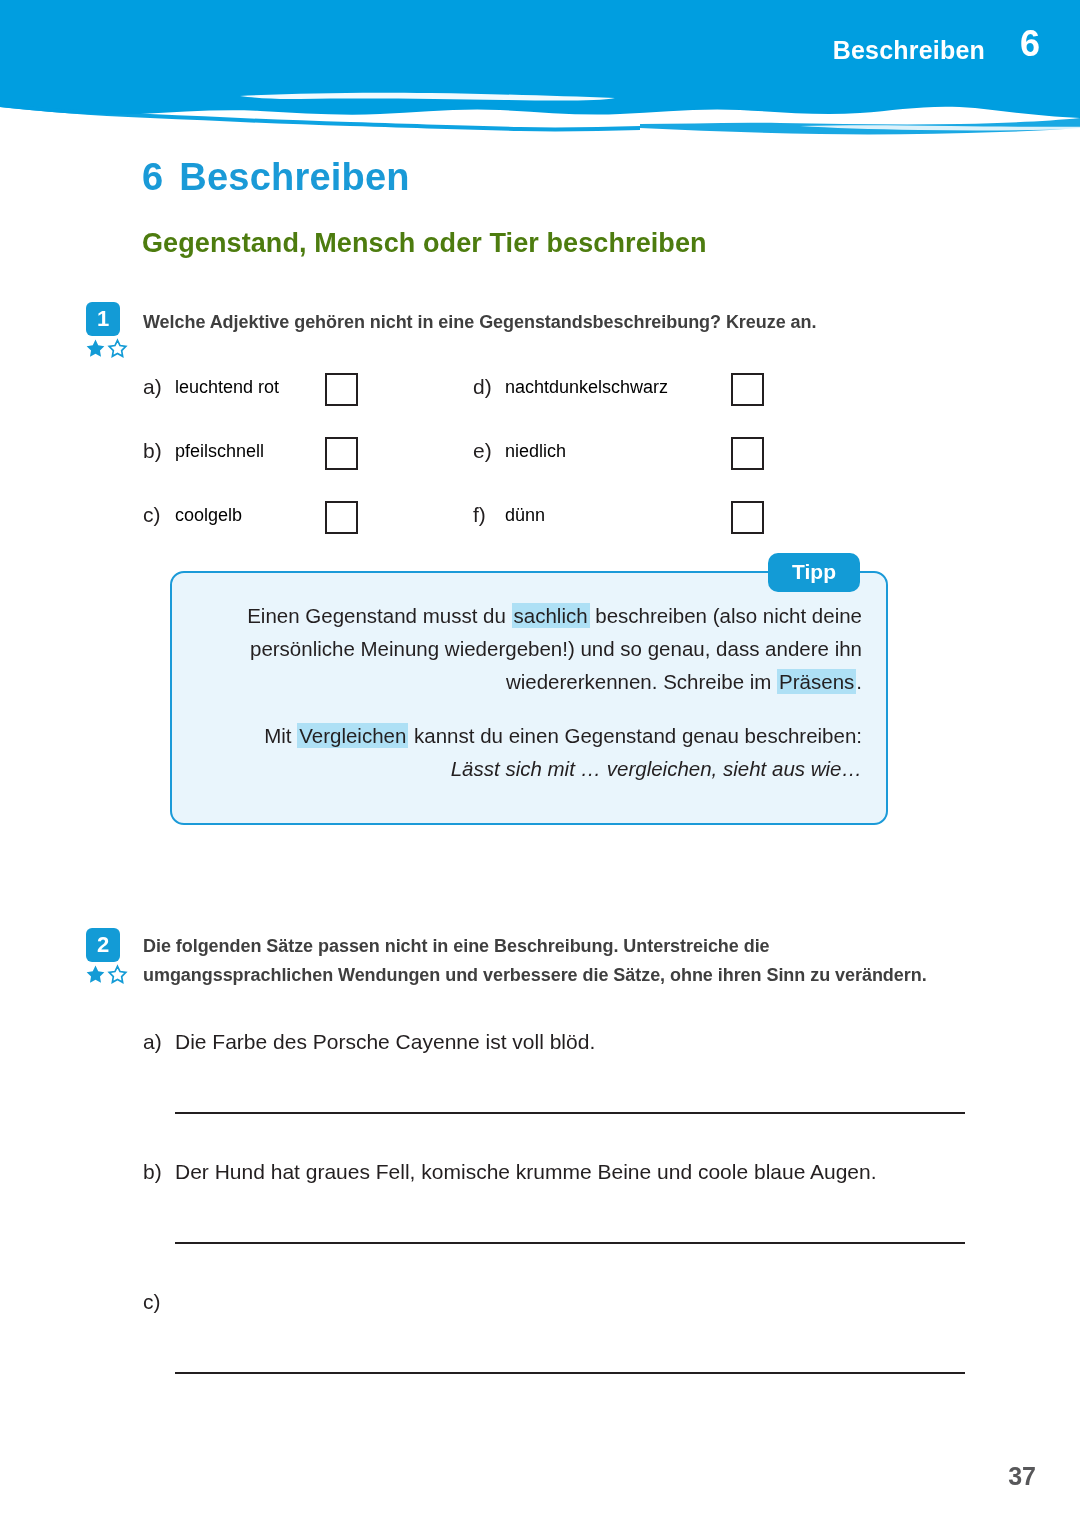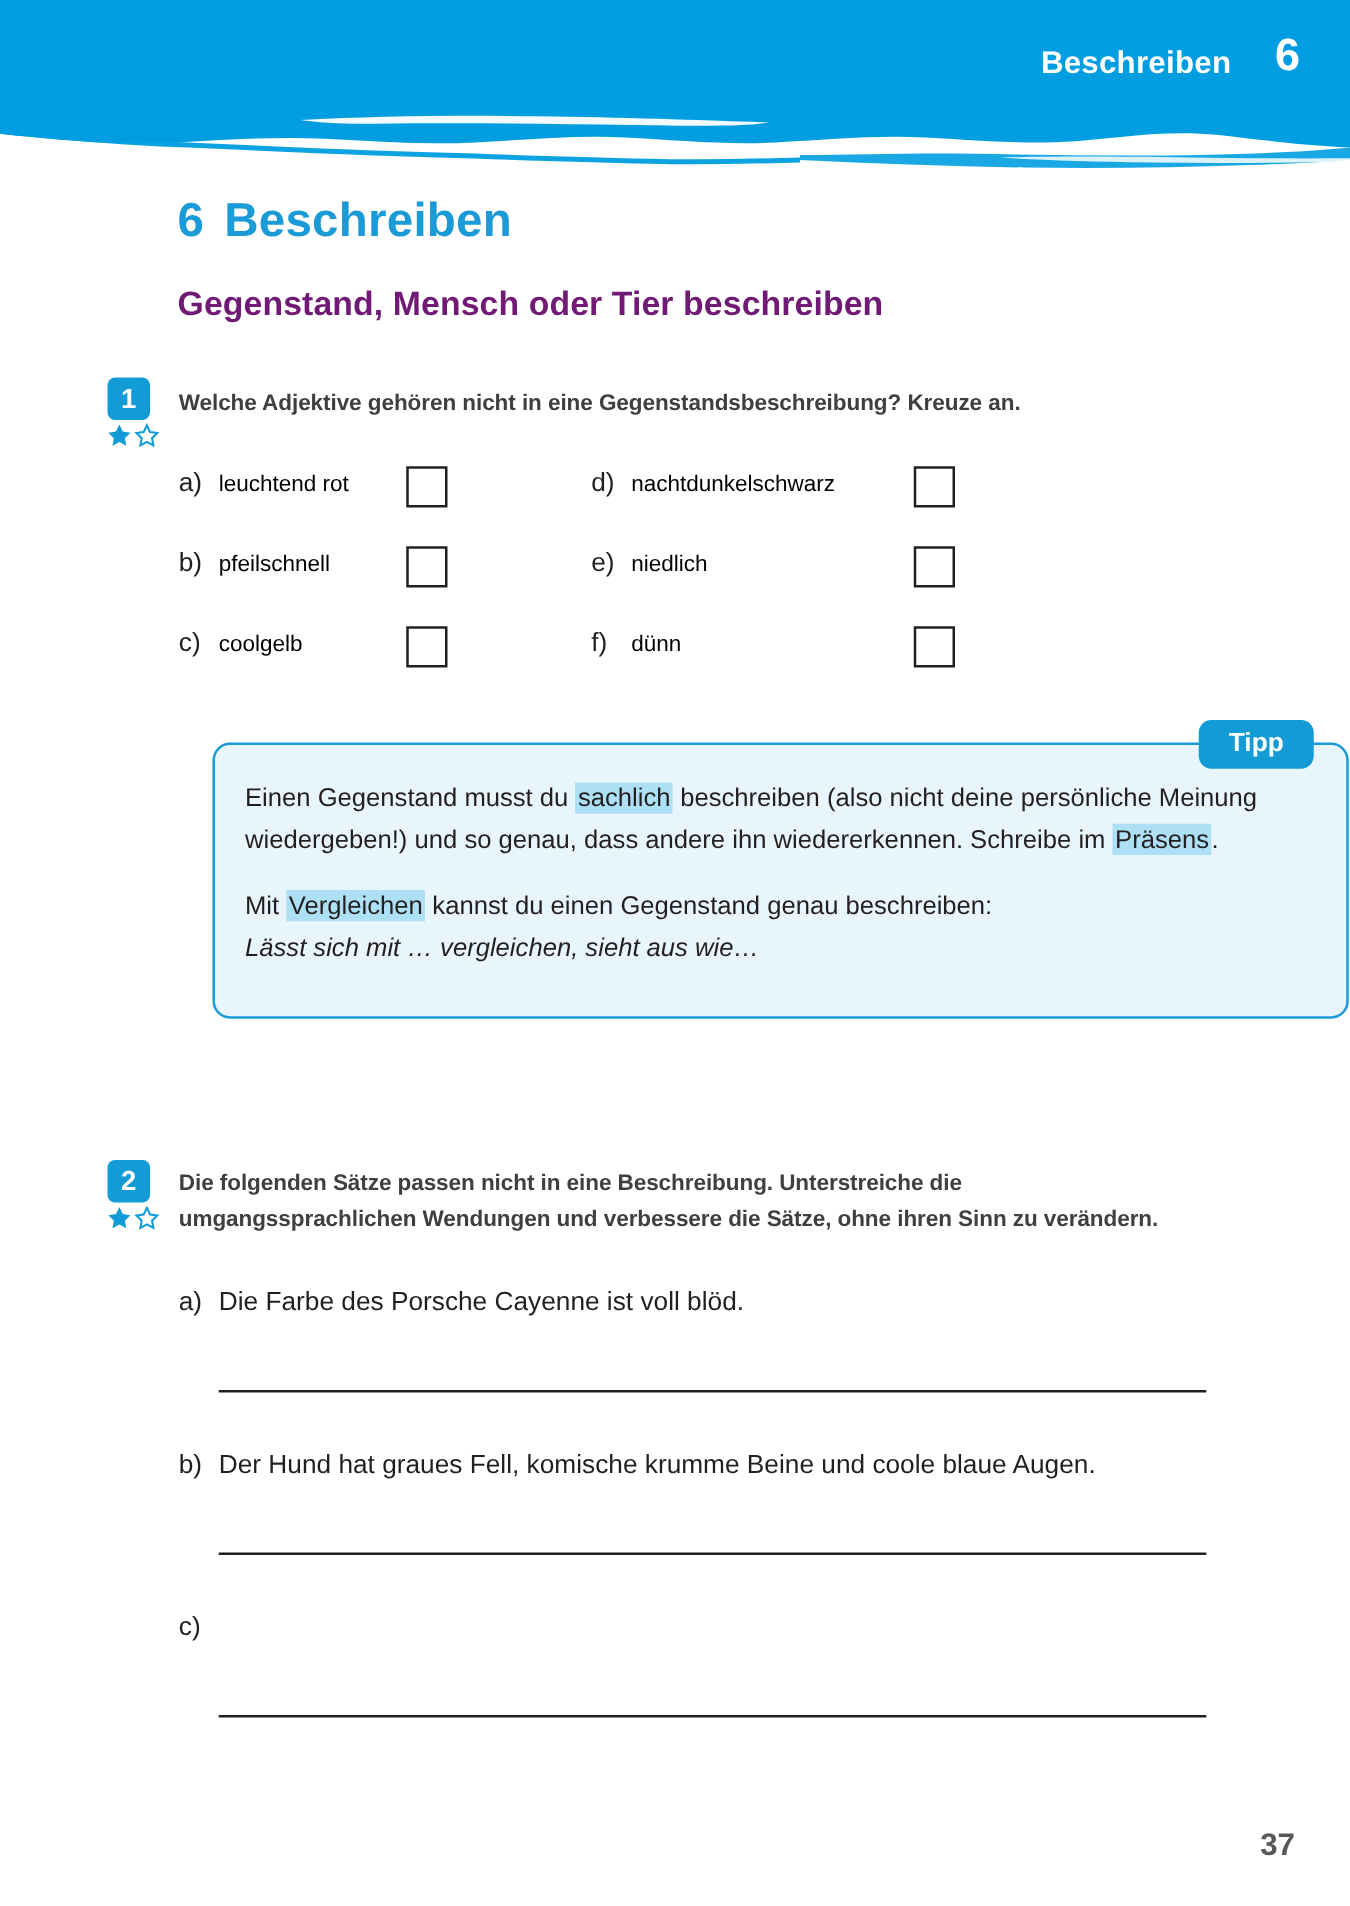--- a/index.html
+++ b/index.html
@@ -64,21 +64,21 @@
   }
   .chapter-title .num {
     margin-right: 16px;
   }
   .section-title {
     position: absolute;
     top: 228px;
     left: 142px;
     font-size: 27px;
     font-weight: bold;
-    color: #701a75;
+    color: #4d7c0f;
     letter-spacing: 0.1px;
     white-space: nowrap;
   }
 
   
   .exercise {
     position: absolute;
     left: 0;
     width: 1080px;
   }
@@ -158,22 +158,22 @@
     background: #ffffff;
     box-sizing: border-box;
   }
   .col-a .checkbox { left: 182px; top: -2px; }
   .col-b .checkbox { left: 258px; top: -2px; }
 
   
   .tipp-wrap {
     position: absolute;
     left: 170px;
-    top: 594px;
-    width: 909px;
+    top: 571px;
+    width: 718px;
   }
   .tipp-box {
     border: 2.4px solid #1b9ad8;
     border-radius: 14px;
     background: #e9f5fc;
     padding: 26px 24px 22px 24px;
     box-sizing: border-box;
   }
   .tipp-tab {
     position: absolute;
@@ -186,20 +186,21 @@
     border-radius: 10px;
     padding: 6px 24px 8px 24px;
     line-height: 1.2;
     z-index: 3;
   }
   .tipp-p {
     font-size: 20.5px;
     line-height: 1.62;
     color: #231f20;
     margin: 0 0 20px 0;
+    text-align: right;
   }
   .tipp-p:last-child { margin-bottom: 16px; }
   .hl {
     background: #aee0f5;
     padding: 1px 2px;
   }
   .tipp-italic {
     font-style: italic;
   }
 

